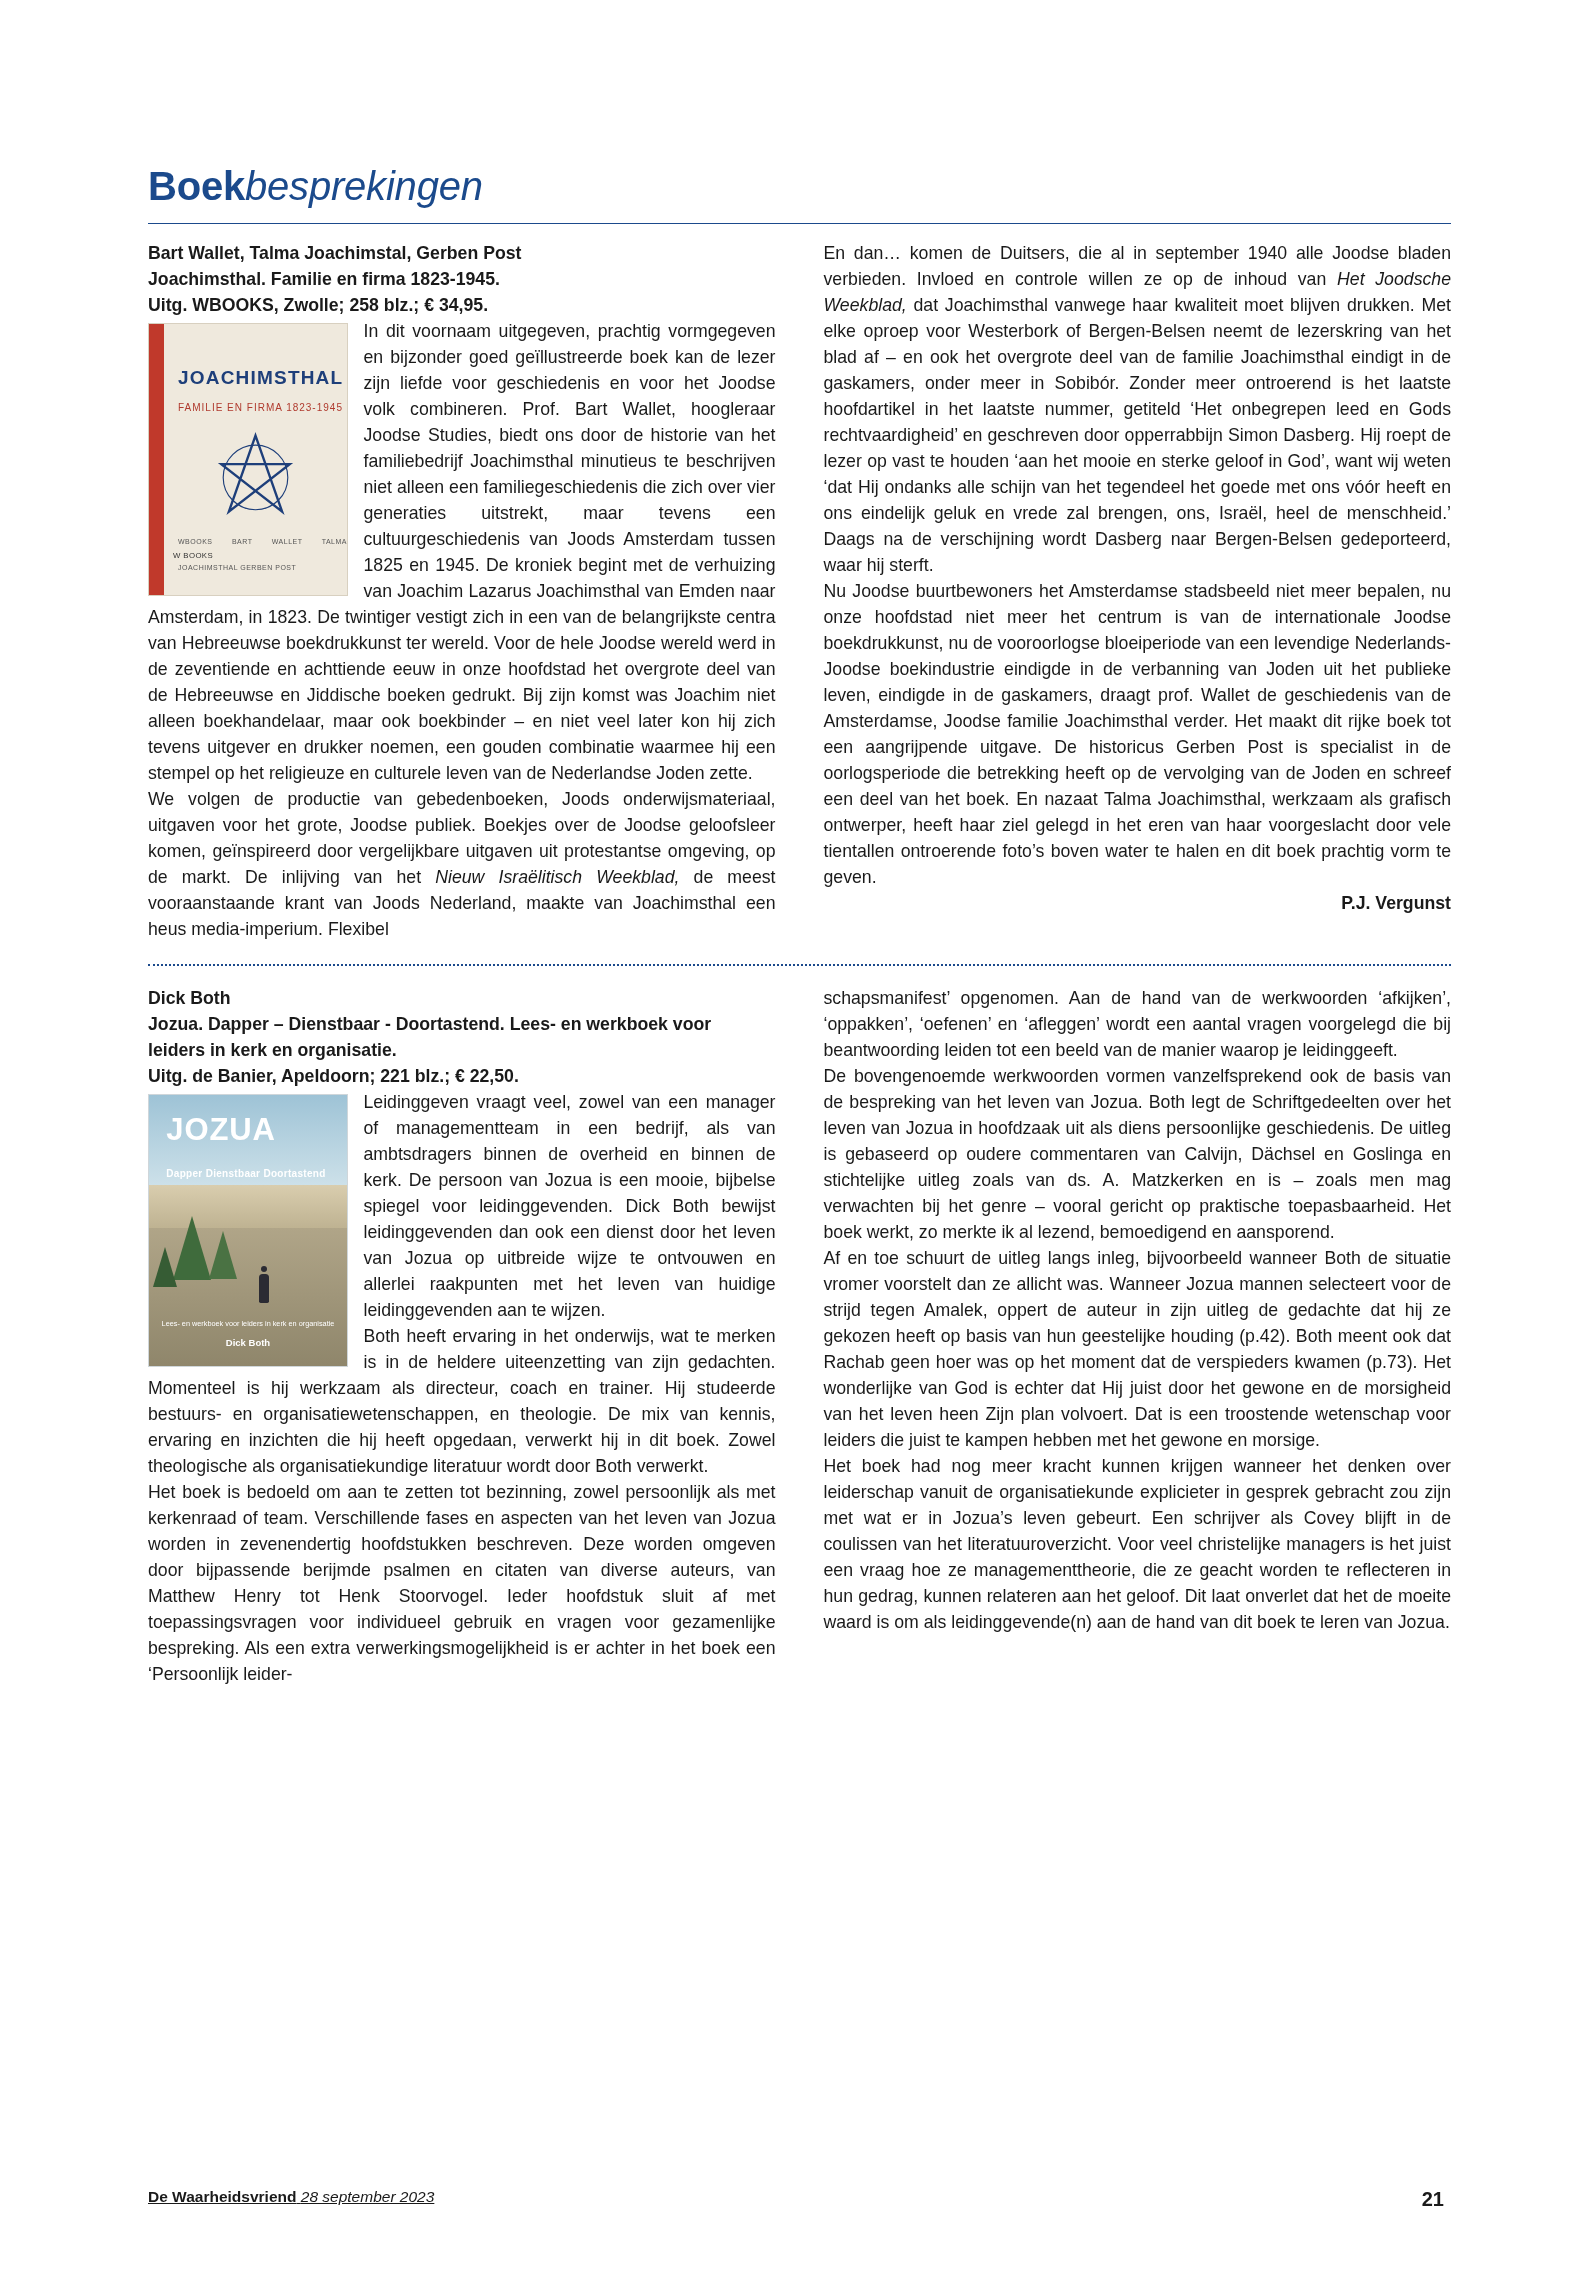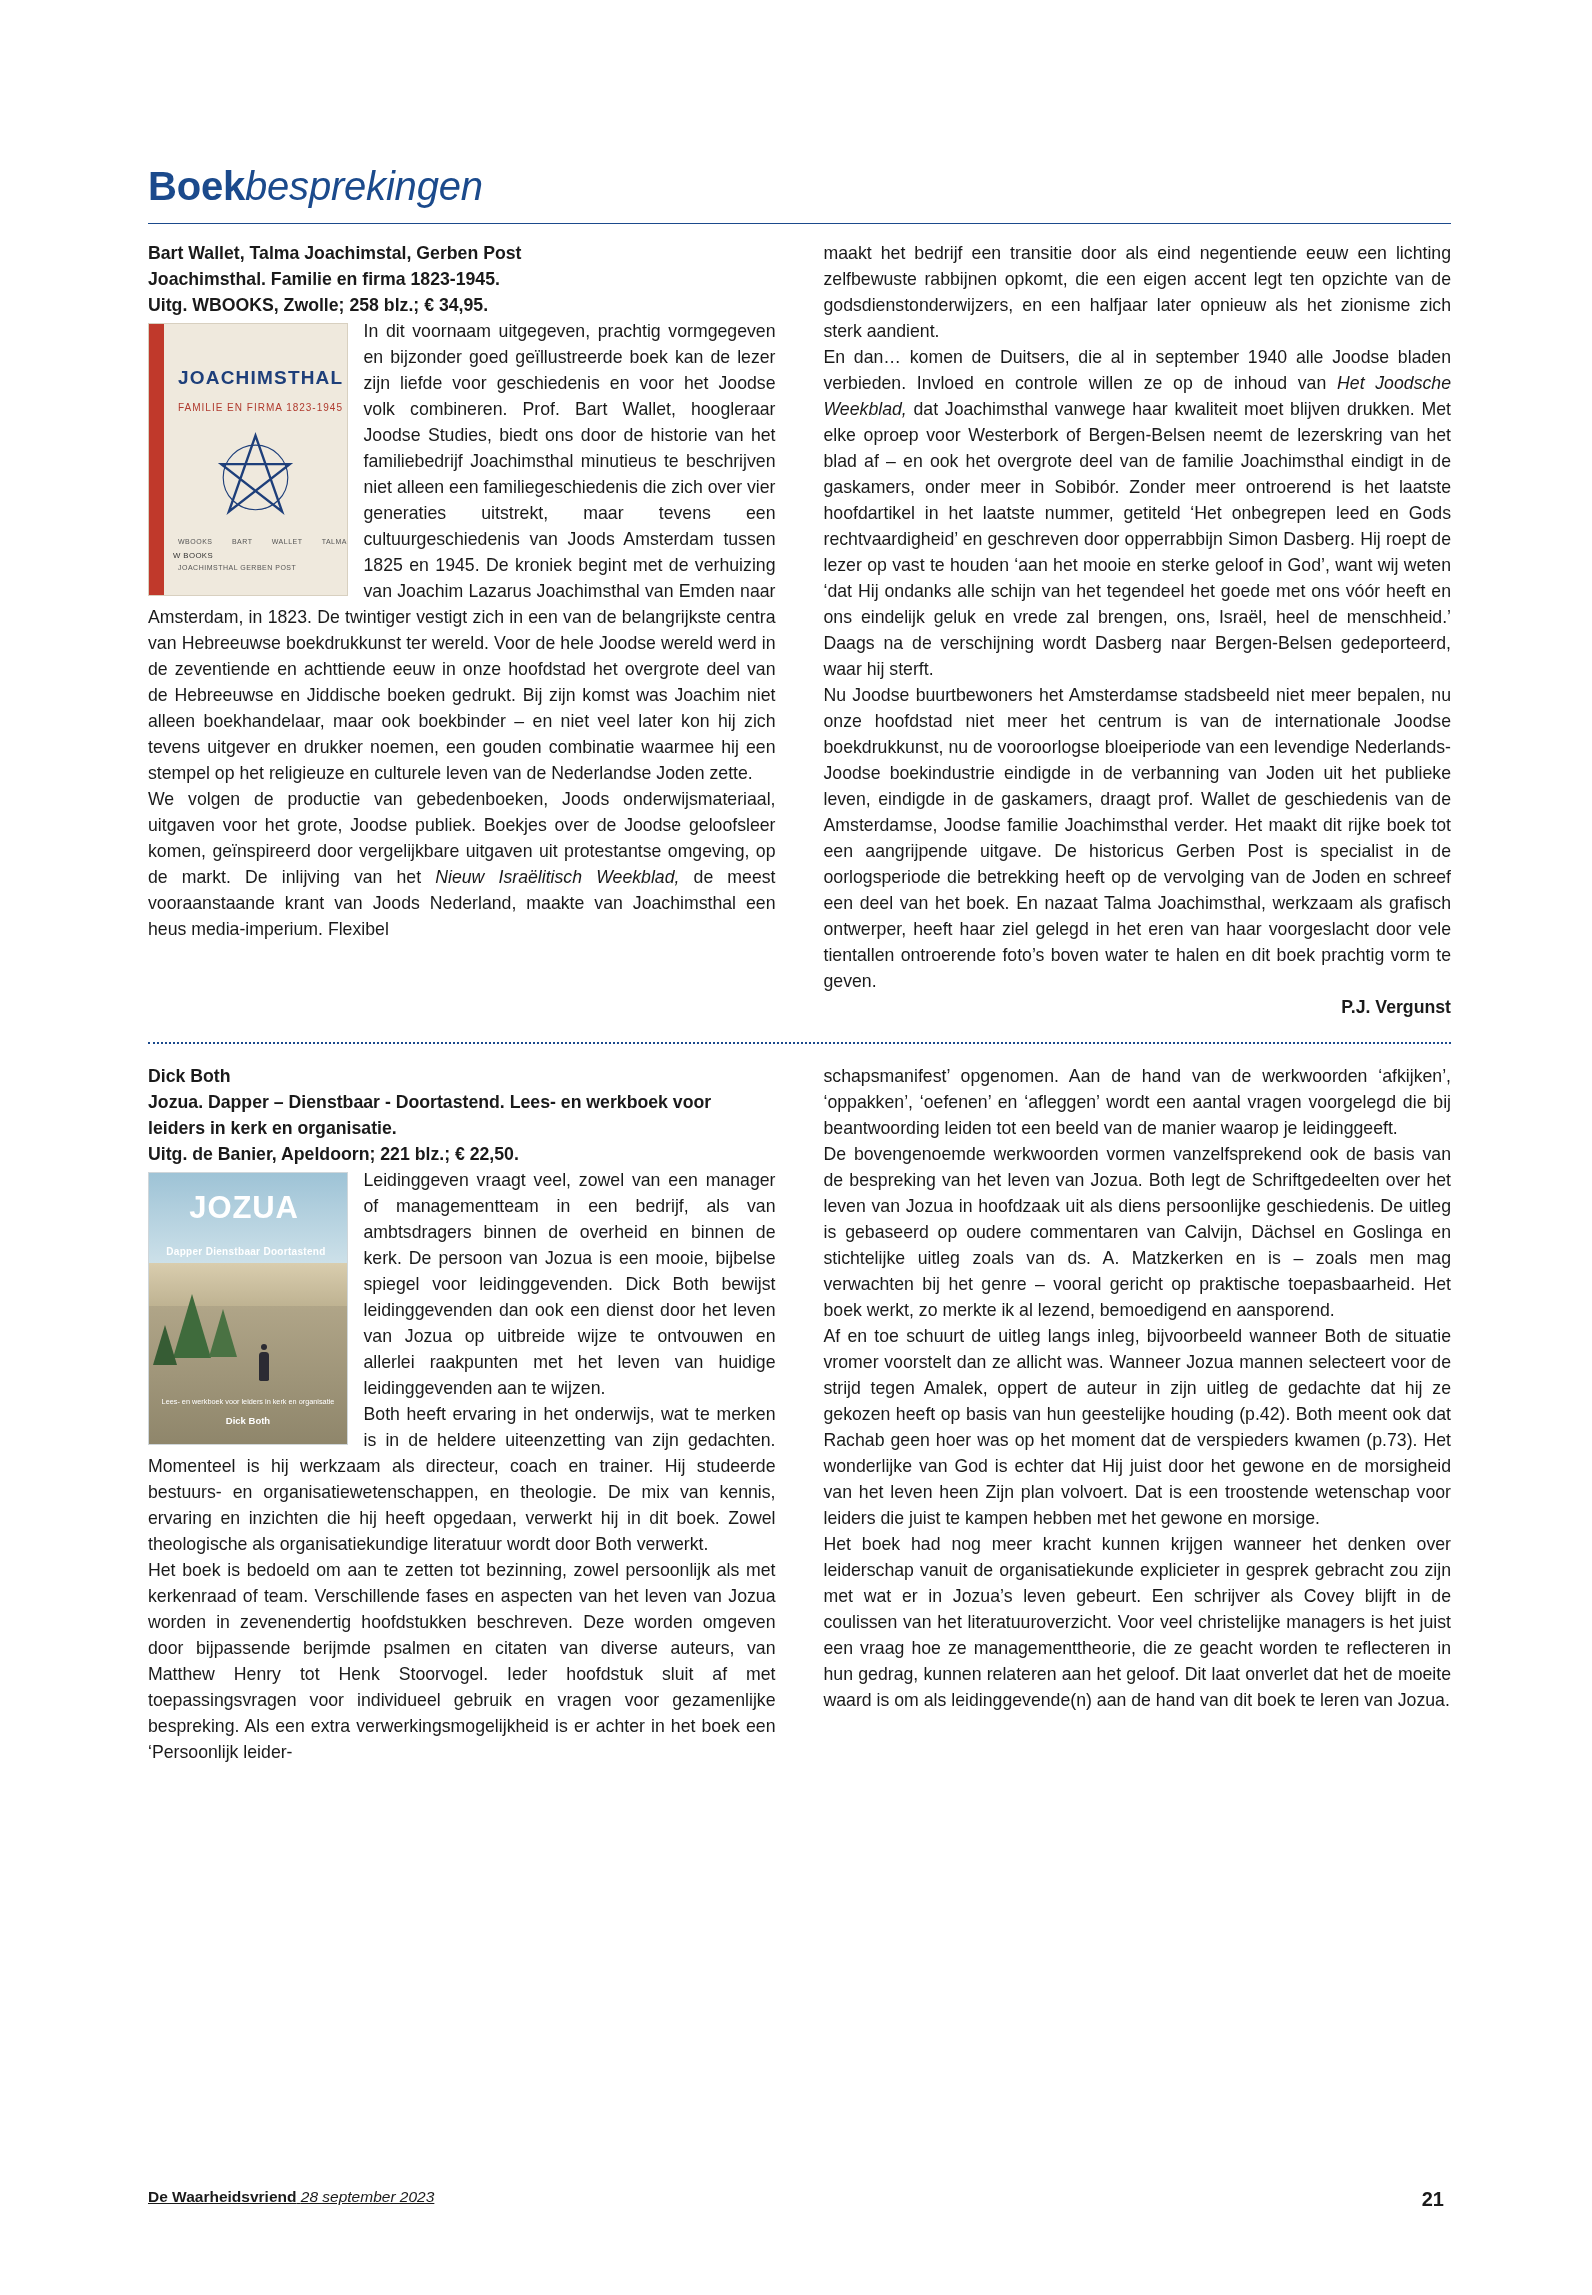--- a/index.html
+++ b/index.html
@@ -157,21 +157,20 @@
     background: linear-gradient(#9ec3d6, #cfe2ea);
   }
   .cover2 .c2-title {
     position: absolute;
     left: 17.3px;
     top: 22.4px;
     font-size: 31px;
     font-weight: bold;
     color: #ffffff;
     letter-spacing: 0.9px;
-    margin-left: 23px;
   }
   .cover2 .c2-sub {
     position: absolute;
     left: 17.3px;
     top: 66px;
     font-size: 10px;
     font-weight: bold;
     color: #ffffff;
     letter-spacing: 0.3px;
   }
@@ -314,21 +313,20 @@
               <div class="c1-logo">W BOOKS</div>
               <div class="c1-foot">WBOOKS        BART WALLET        TALMA JOACHIMSTHAL        GERBEN POST</div>
             </div>
           </div>
 
           <p>In dit voornaam uitgegeven, prachtig vormgegeven en bijzonder goed geïllustreerde boek kan de lezer zijn liefde voor geschiedenis en voor het Joodse volk combineren. Prof. Bart Wallet, hoogleraar Joodse Studies, biedt ons door de historie van het familiebedrijf Joachimsthal minutieus te beschrijven niet alleen een familiegeschiedenis die zich over vier generaties uitstrekt, maar tevens een cultuurgeschiedenis van Joods Amsterdam tussen 1825 en 1945. De kroniek begint met de verhuizing van Joachim Lazarus Joachimsthal van Emden naar Amsterdam, in 1823. De twintiger vestigt zich in een van de belangrijkste centra van Hebreeuwse boekdrukkunst ter wereld. Voor de hele Joodse wereld werd in de zeventiende en achttiende eeuw in onze hoofdstad het overgrote deel van de Hebreeuwse en Jiddische boeken gedrukt. Bij zijn komst was Joachim niet alleen boekhandelaar, maar ook boekbinder – en niet veel later kon hij zich tevens uitgever en drukker noemen, een gouden combinatie waarmee hij een stempel op het religieuze en culturele leven van de Nederlandse Joden zette.</p>
           <p><span>We volgen de productie van gebedenboeken, Joods onderwijsmateriaal, uitgaven voor het grote, Joodse publiek. Boekjes over de Joodse geloofsleer komen, geïnspireerd door vergelijkbare uitgaven uit protestantse omgeving, op de markt. De inlijving van het </span><span class="it">Nieuw Israëlitisch Weekblad,</span><span> de meest vooraanstaande krant van Joods Nederland, maakte van Joachimsthal een heus media-imperium. Flexibel</span></p>
         </div>
 
         <div class="col">
-          <p>maakt het bedrijf een transitie door als eind negentiende eeuw een lichting zelfbewuste rabbijnen opkomt, die een eigen accent legt ten opzichte van de godsdienstonderwijzers, en een halfjaar later opnieuw als het zionisme zich sterk aandient.</p>
           <p><span>En dan… komen de Duitsers, die al in september 1940 alle Joodse bladen verbieden. Invloed en controle willen ze op de inhoud van </span><span class="it">Het Joodsche Weekblad,</span><span> dat Joachimsthal vanwege haar kwaliteit moet blijven drukken. Met elke oproep voor Westerbork of Bergen-Belsen neemt de lezerskring van het blad af – en ook het overgrote deel van de familie Joachimsthal eindigt in de gaskamers, onder meer in Sobibór. Zonder meer ontroerend is het laatste hoofdartikel in het laatste nummer, getiteld ‘Het onbegrepen leed en Gods rechtvaardigheid’ en geschreven door opperrabbijn Simon Dasberg. Hij roept de lezer op vast te houden ‘aan het mooie en sterke geloof in God’, want wij weten ‘dat Hij ondanks alle schijn van het tegendeel het goede met ons vóór heeft en ons eindelijk geluk en vrede zal brengen, ons, Israël, heel de menschheid.’ Daags na de verschijning wordt Dasberg naar Bergen-Belsen gedeporteerd, waar hij sterft.</span></p>
           <p>Nu Joodse buurtbewoners het Amsterdamse stadsbeeld niet meer bepalen, nu onze hoofdstad niet meer het centrum is van de internationale Joodse boekdrukkunst, nu de vooroorlogse bloeiperiode van een levendige Nederlands-Joodse boekindustrie eindigde in de verbanning van Joden uit het publieke leven, eindigde in de gaskamers, draagt prof. Wallet de geschiedenis van de Amsterdamse, Joodse familie Joachimsthal verder. Het maakt dit rijke boek tot een aangrijpende uitgave. De historicus Gerben Post is specialist in de oorlogsperiode die betrekking heeft op de vervolging van de Joden en schreef een deel van het boek. En nazaat Talma Joachimsthal, werkzaam als grafisch ontwerper, heeft haar ziel gelegd in het eren van haar voorgeslacht door vele tientallen ontroerende foto’s boven water te halen en dit boek prachtig vorm te geven.</p>
           <p class="signature">P.J. Vergunst</p>
         </div>
       </div>
     </div>
 
     <div class="divider"></div>
 
     <div class="review">

